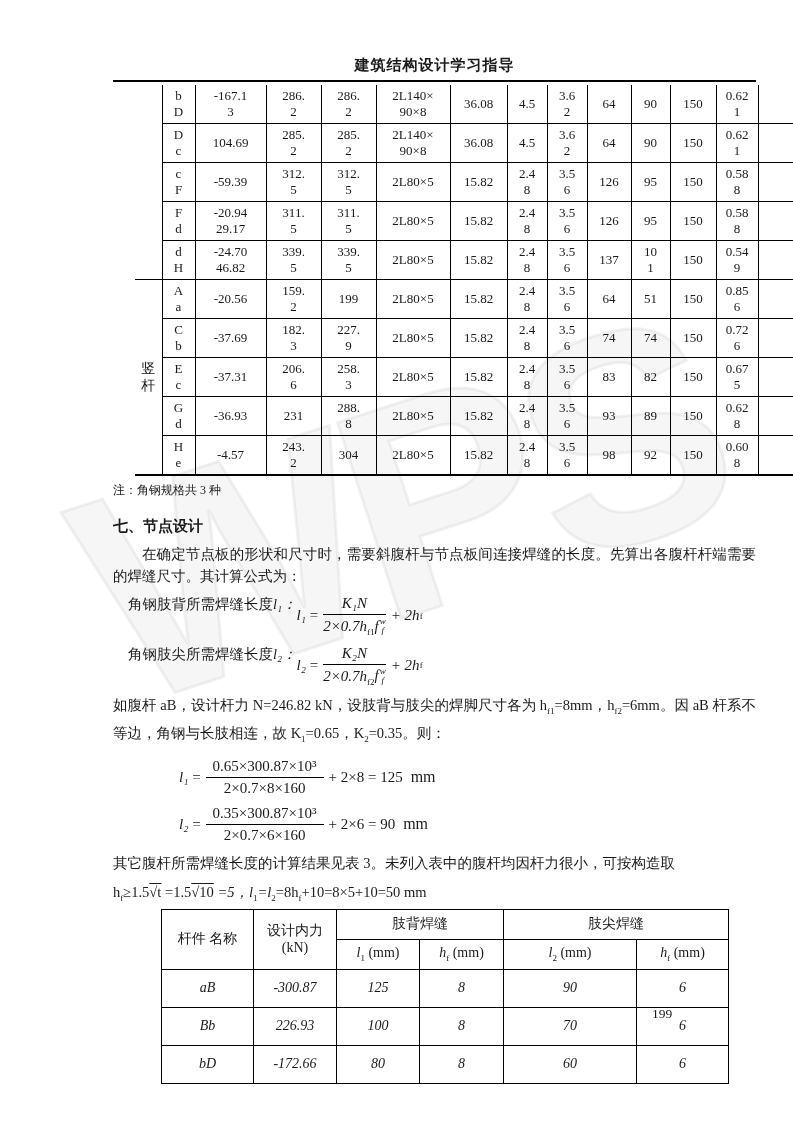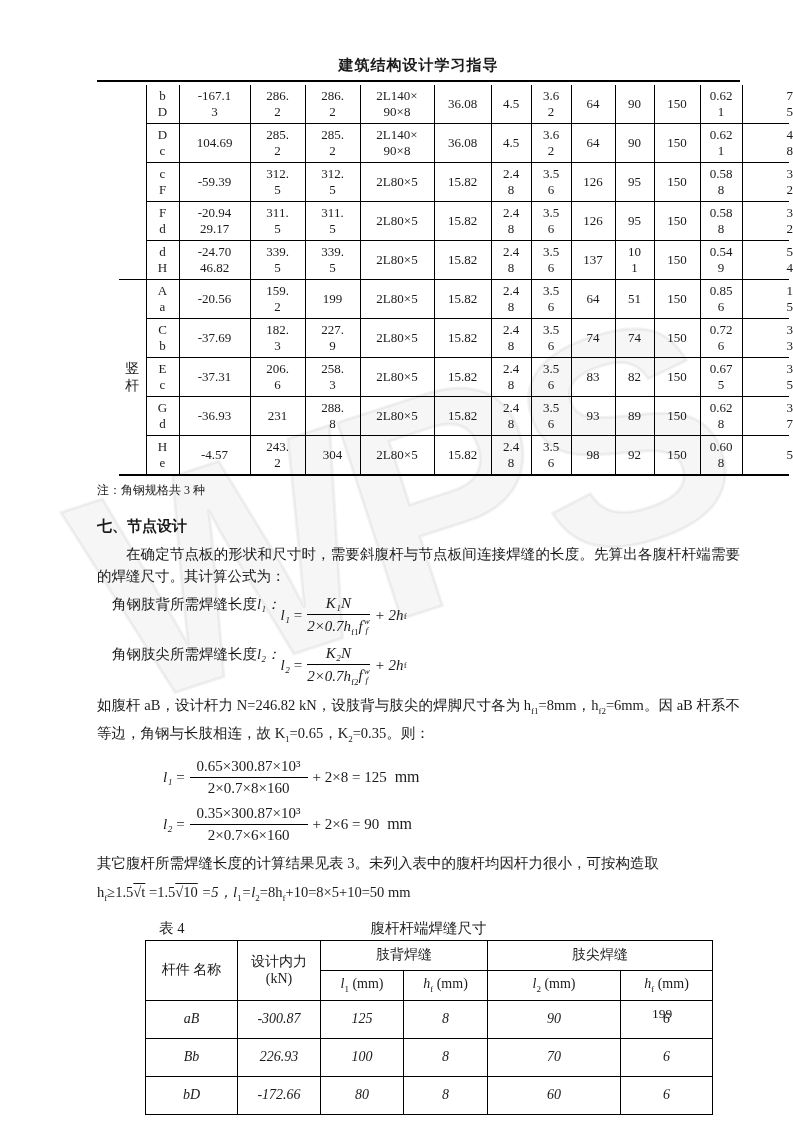--- a/index.html
+++ b/index.html
@@ -5,21 +5,21 @@
   html,body{margin:0;padding:0;background:#e8e8e8;}
   .page{
     position:relative;
     width:793px;height:1122px;
     margin:0 auto;
     background:#ffffff;
     font-family:"Liberation Serif","DejaVu Serif",serif;
     color:#1a1a1a;
     overflow:hidden;
   }
-  .content{position:absolute;left:97px;top:56px;width:643px;}
+  .content{position:absolute;left:113px;top:56px;width:643px;}
   
   .page-header{text-align:center;font-size:15px;font-weight:bold;letter-spacing:1px;padding-bottom:5px;border-bottom:2px solid #000;}
   
   .watermark{
     position:absolute;left:30px;top:360px;width:740px;
     font-family:"Liberation Sans","DejaVu Sans",sans-serif;
     font-size:300px;font-weight:bold;line-height:1;
     color:rgba(130,130,130,0.07);
     -webkit-text-stroke:3px rgba(130,130,130,0.10);
     transform:rotate(-18deg);
@@ -387,24 +387,20 @@
         </span>
         <span>+ 2×6 = 90</span>
         <span class="unit">mm</span>
       </span>
     </div>
 
     <div class="para">其它腹杆所需焊缝长度的计算结果见表 3。未列入表中的腹杆均因杆力很小，可按构造取</div>
 
     <div class="para"><span>h</span><sub>f</sub><span>≥1.5</span><span class="sqrt">√t</span><span> =1.5</span><span class="sqrt">√10</span><span class="var"> =5，l</span><sub>1</sub><span class="var">=l</span><sub>2</sub><span>=8h</span><sub>f</sub><span>+10=8×5+10=50 mm</span></div>
 
-    <div class="t4caption">
-      <span class="t4label">表 4</span>
-      <span class="t4title">腹杆杆端焊缝尺寸</span>
-    </div>
 
     <table class="t4">
       <colgroup>
         <col style="width:92px">
           <col style="width:83px">
           <col style="width:83px">
         <col style="width:84px">
           <col style="width:133px">
           <col style="width:92px">
       </colgroup>

